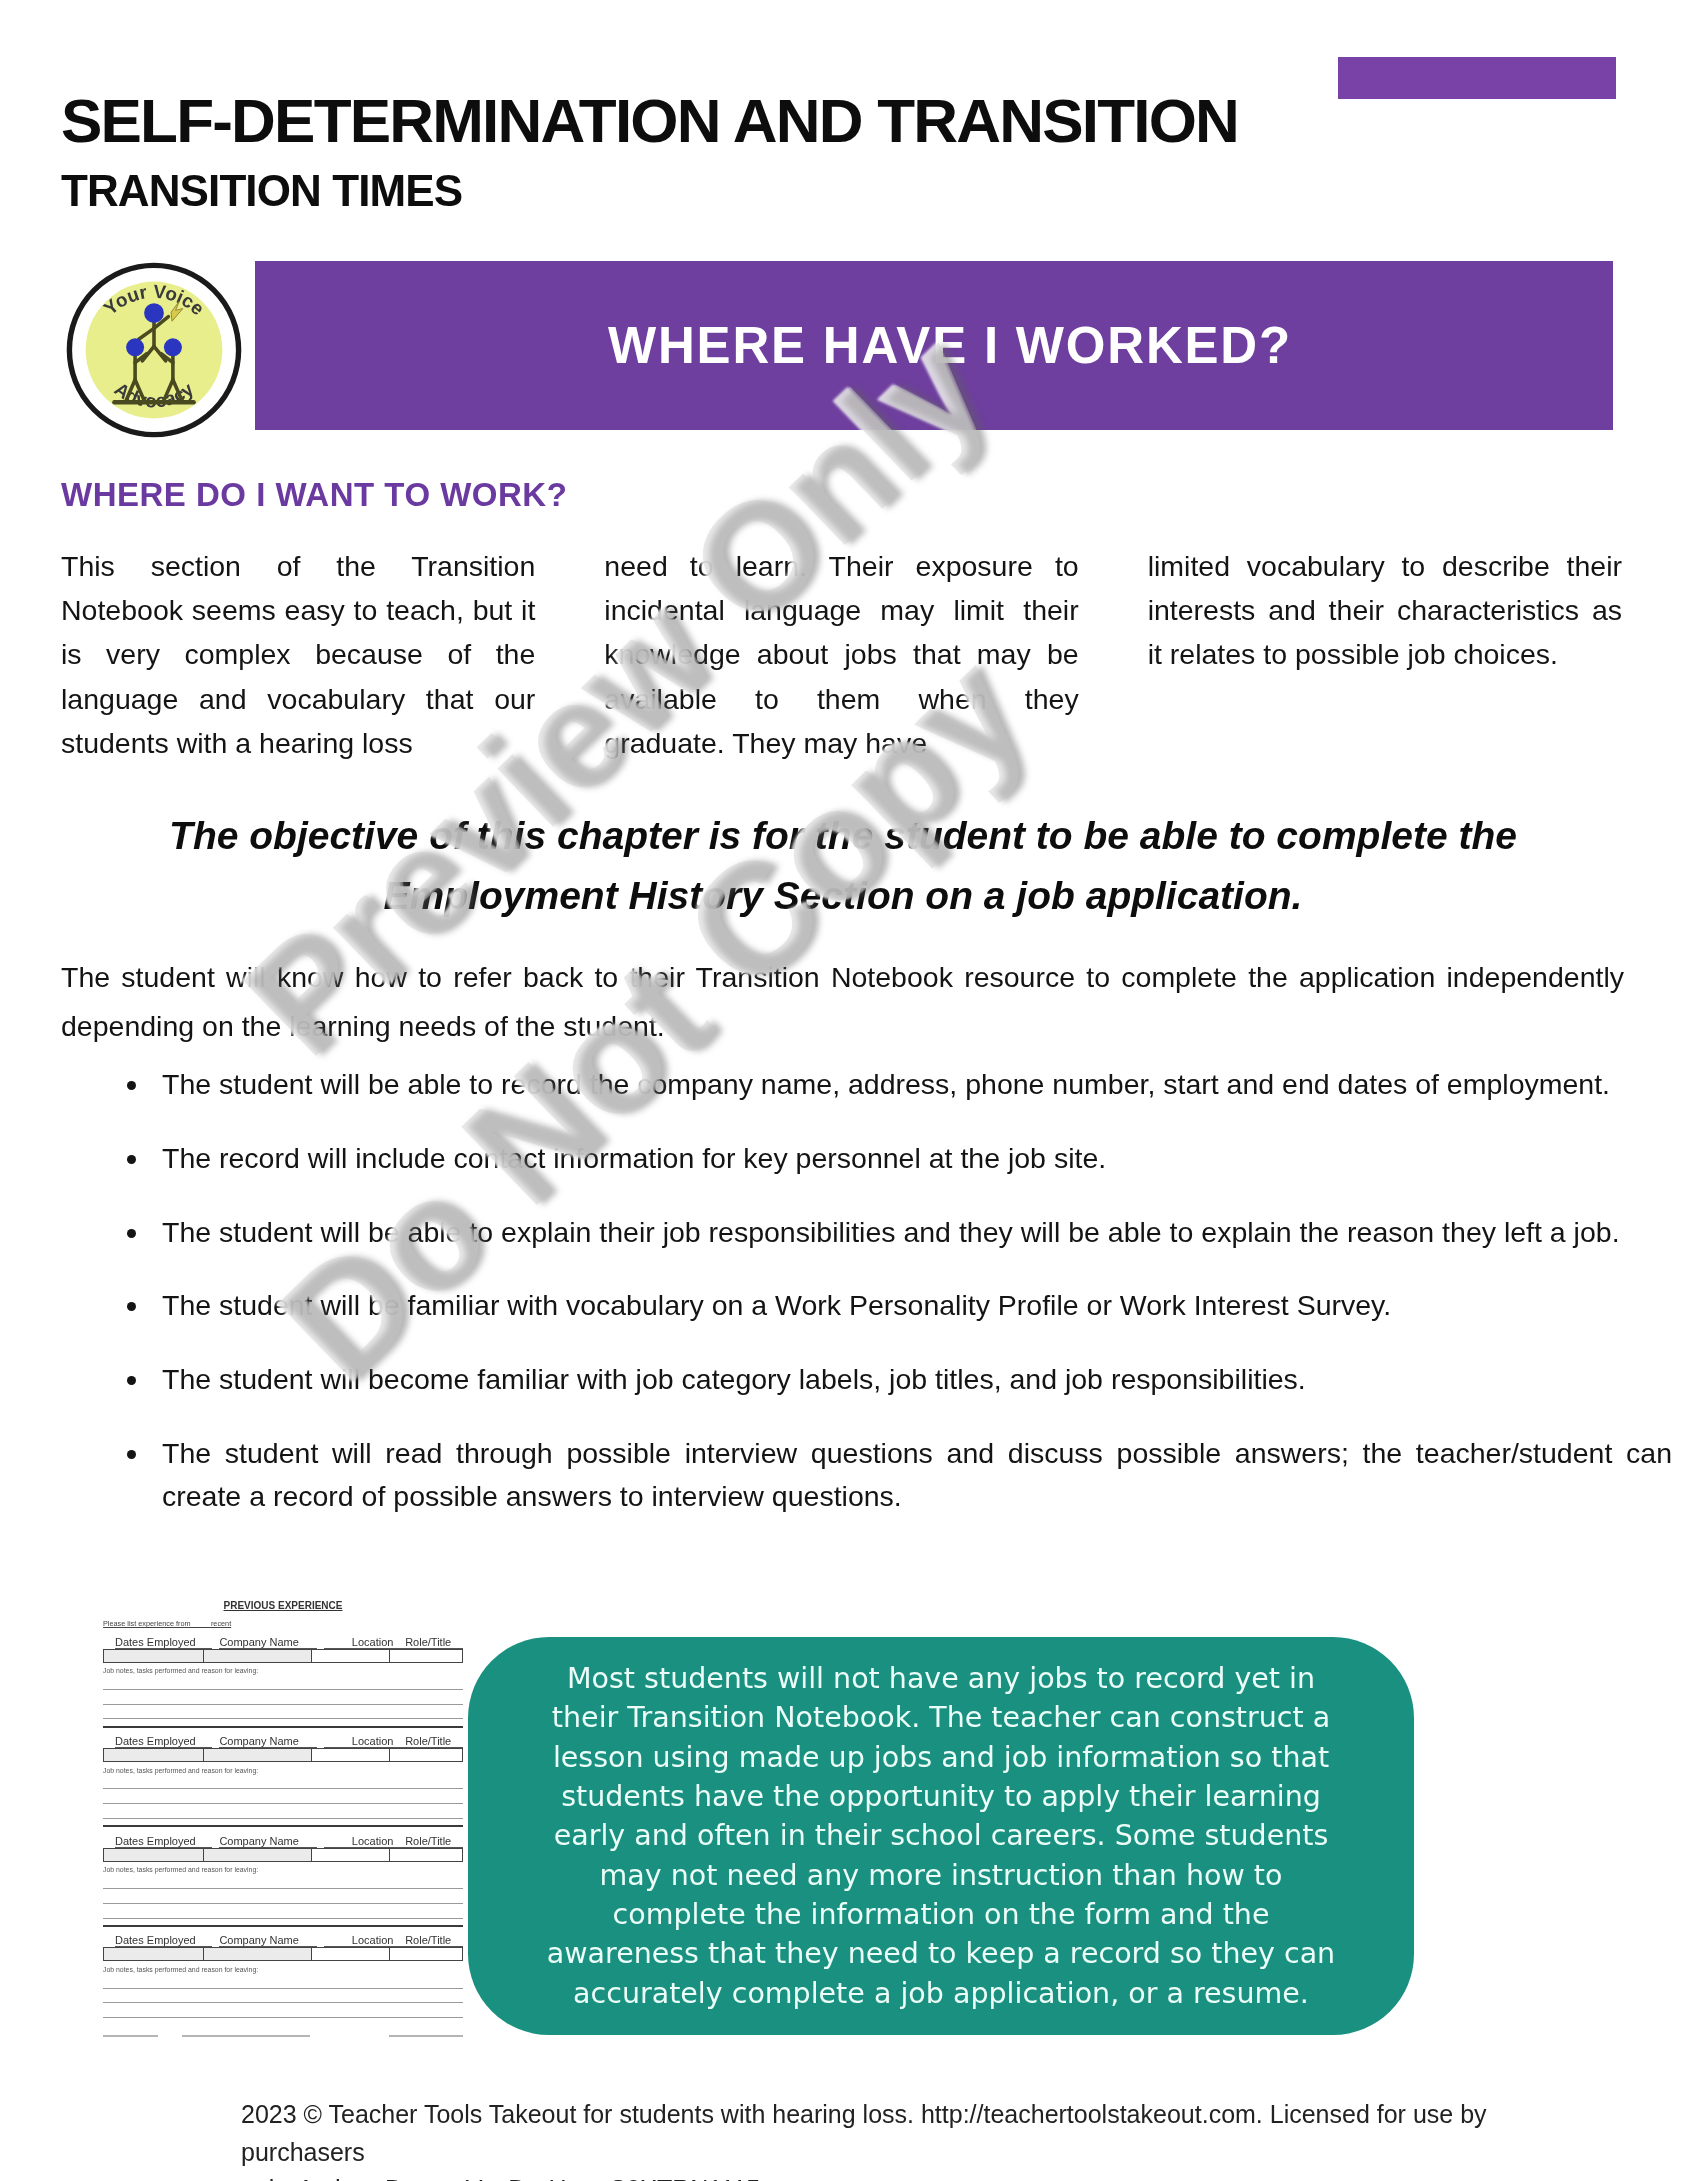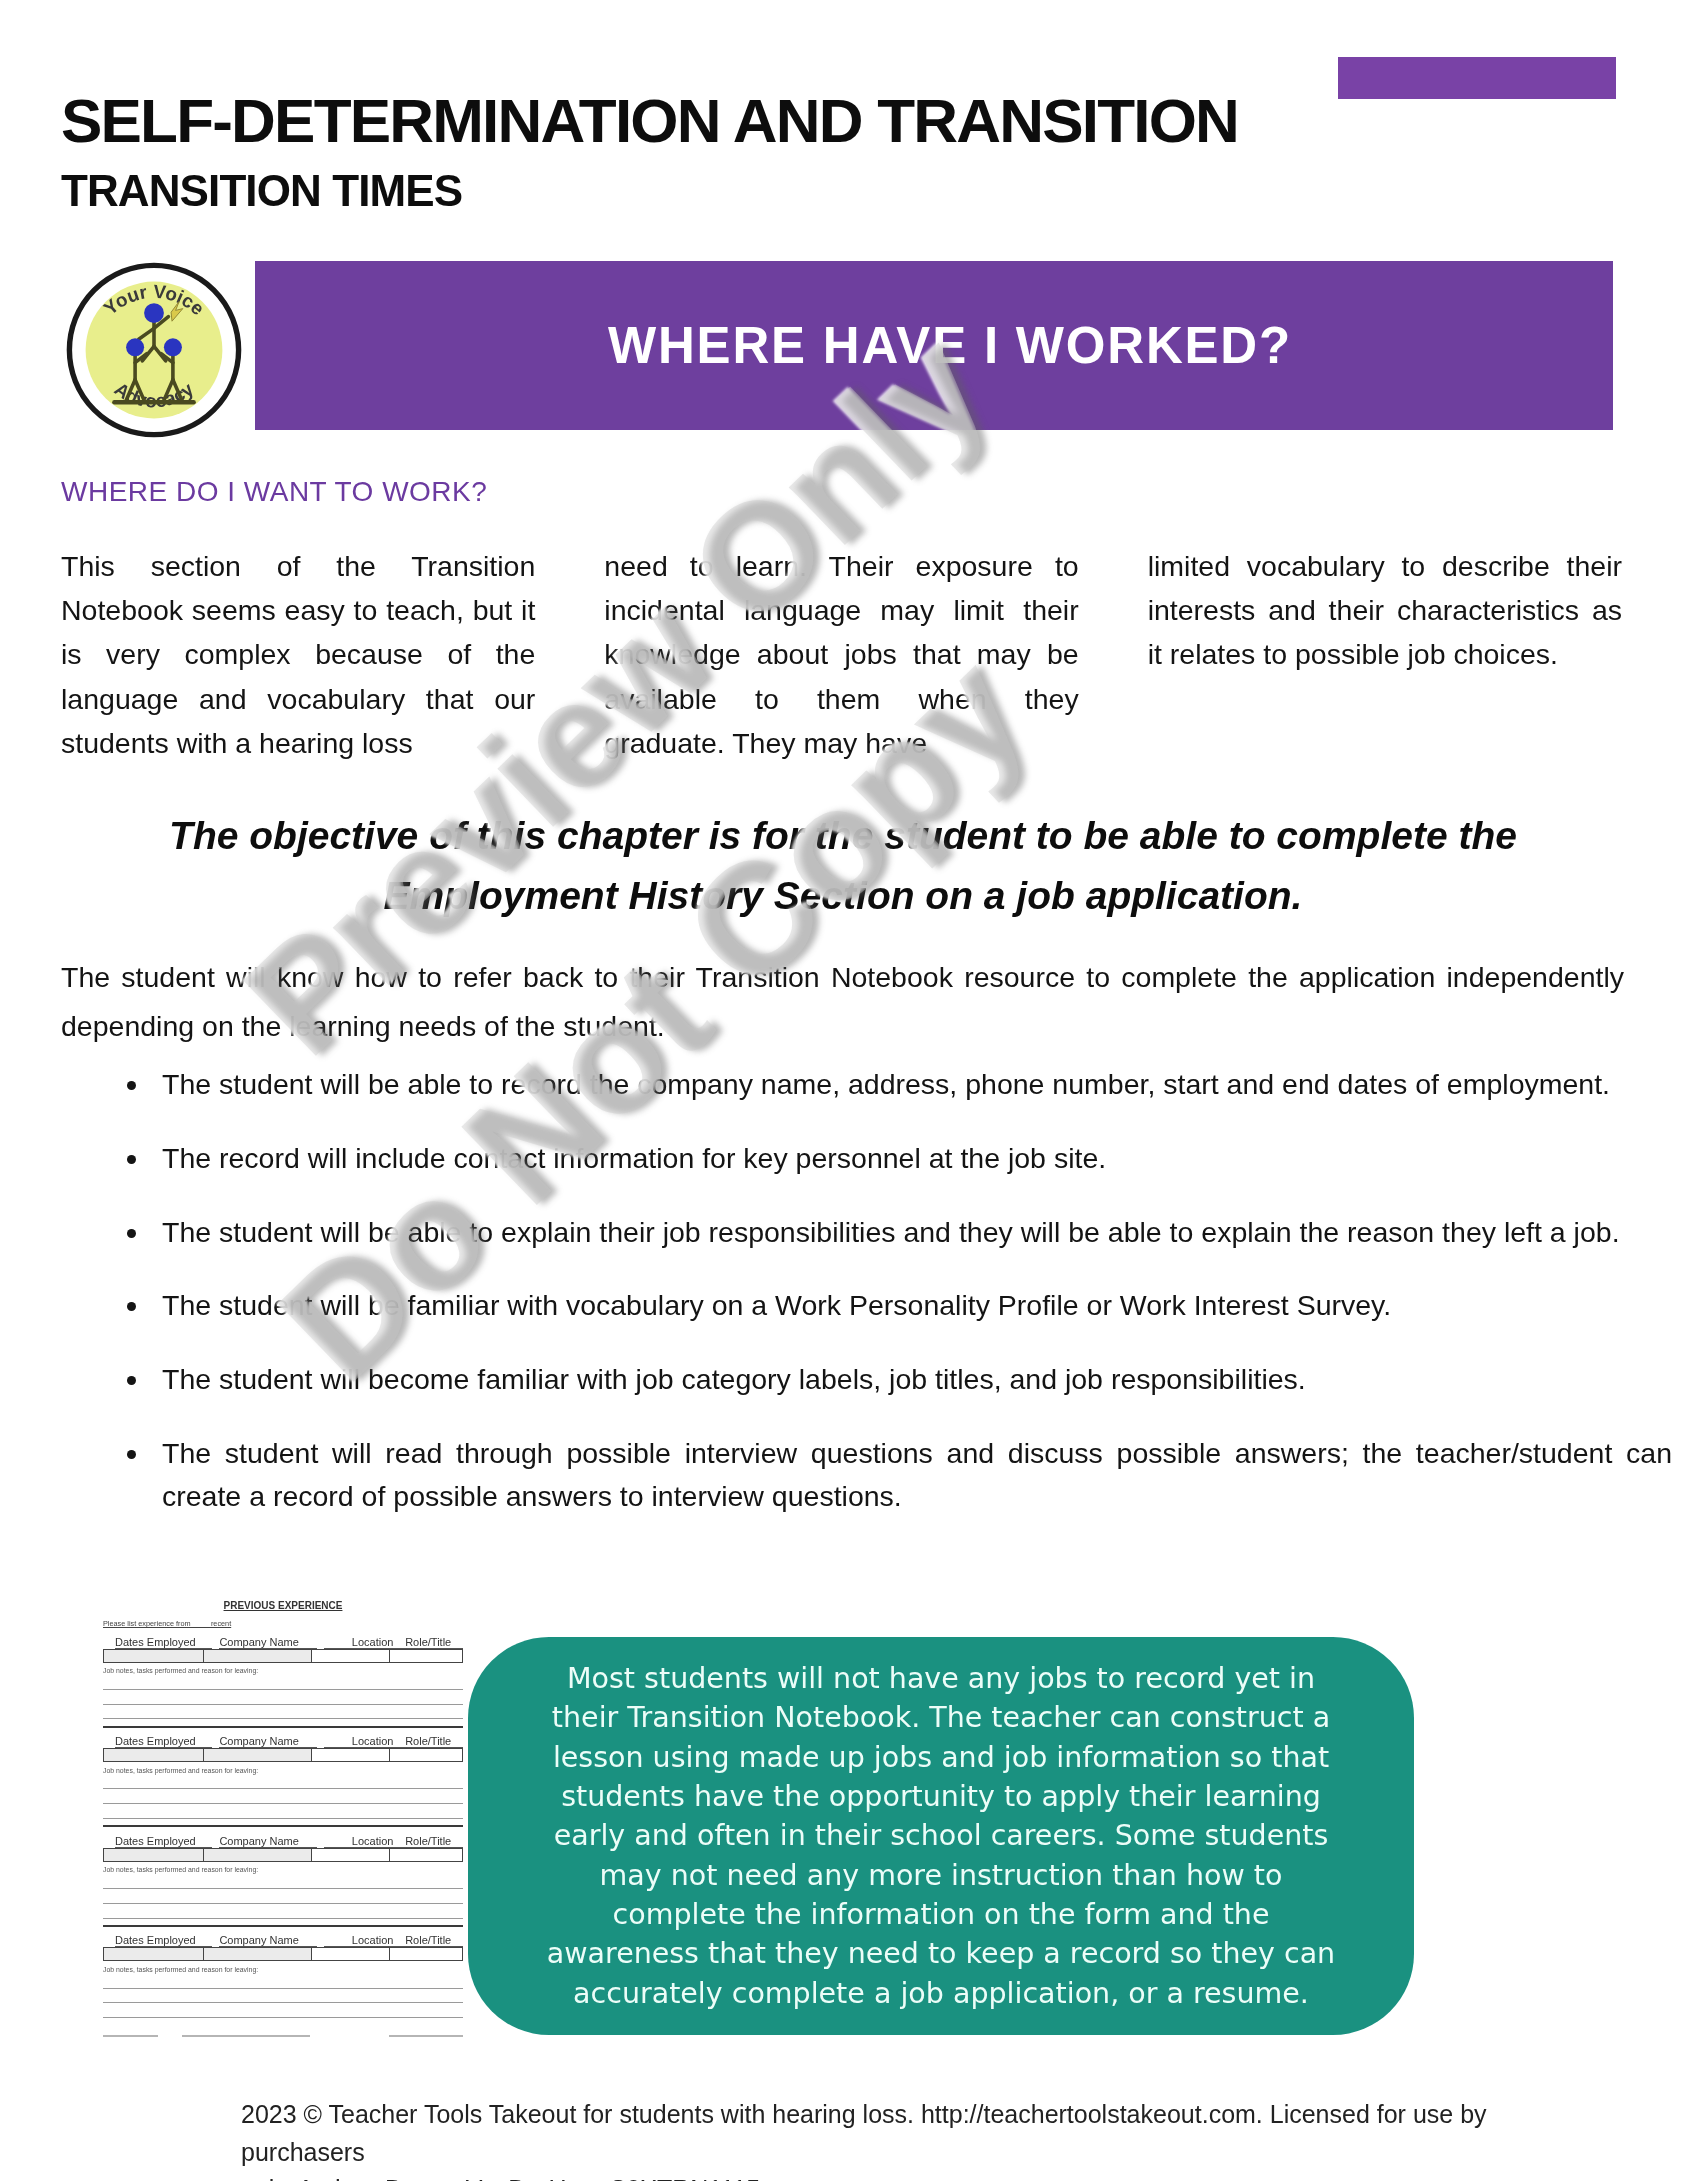--- a/index.html
+++ b/index.html
@@ -15,21 +15,21 @@
   .hdr .h2{font-size:44px;font-weight:800;letter-spacing:-0.9px;margin-top:13px;color:#0d0d0d;}
   
   .logo{position:absolute;left:64px;top:260px;width:180px;height:180px;}
   
   .banner{
     position:absolute;left:255px;top:261px;width:1358px;height:169px;background:#6E3F9E;
     display:flex;align-items:center;justify-content:center;
   }
   .banner .banner-text{color:#ffffff;font-size:51px;font-weight:800;letter-spacing:1.8px;margin-left:32px;}
   
-  .sec-head{position:absolute;left:61px;top:476px;font-size:28px;font-weight:400;color:#6B3AA0;letter-spacing:0.5px;}
+  .sec-head{position:absolute;left:61px;top:476px;font-size:33px;font-weight:700;color:#6B3AA0;letter-spacing:0.5px;}
   
   .cols{position:absolute;left:61px;top:544px;width:1561px;display:flex;gap:69px;}
   .col{flex:1;font-size:28.5px;line-height:1.55;text-align:justify;color:#141414;}
   
   .objective{
     position:absolute;left:0;top:806px;width:1686px;padding:0 49px;box-sizing:border-box;
     text-align:center;font-size:39px;font-weight:bold;font-style:italic;line-height:1.55;color:#0d0d0d;
   }
   
   .lead{position:absolute;left:61px;top:953px;width:1563px;font-size:28.5px;line-height:1.72;text-align:justify;color:#141414;}

